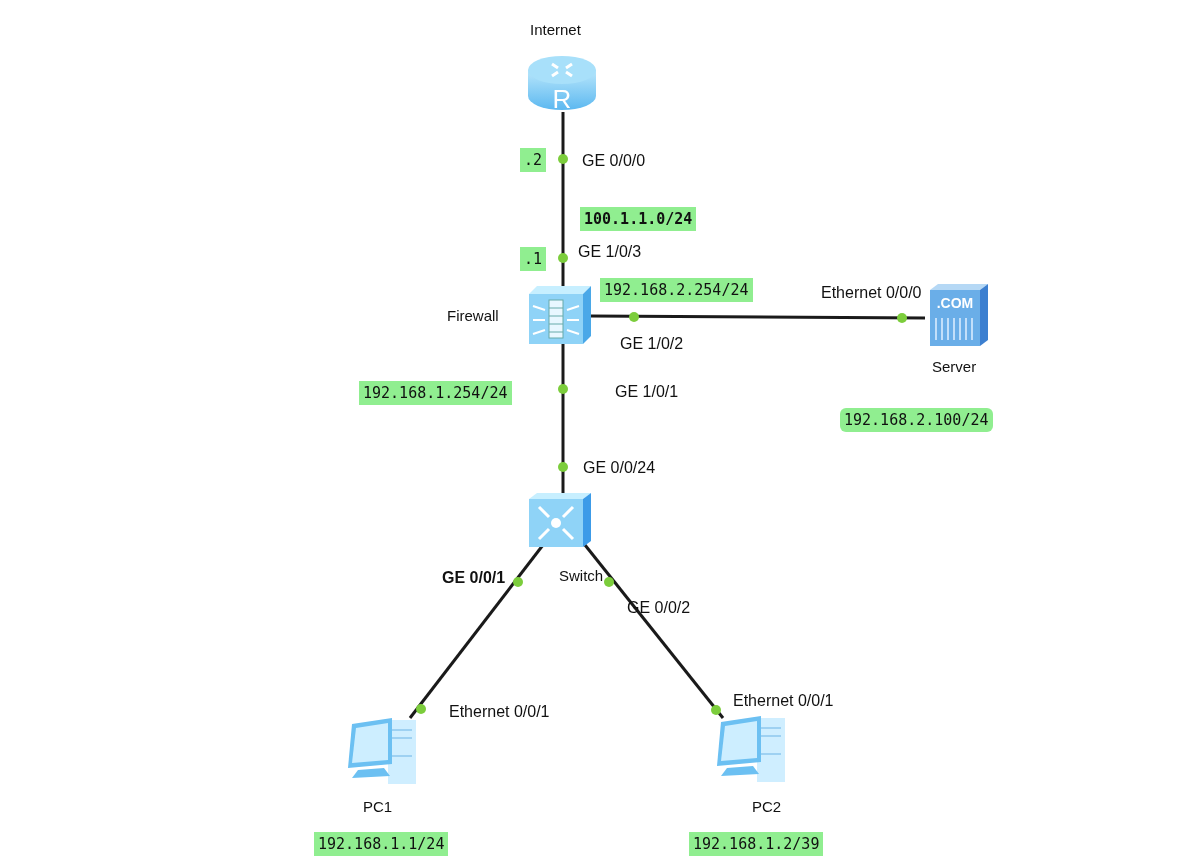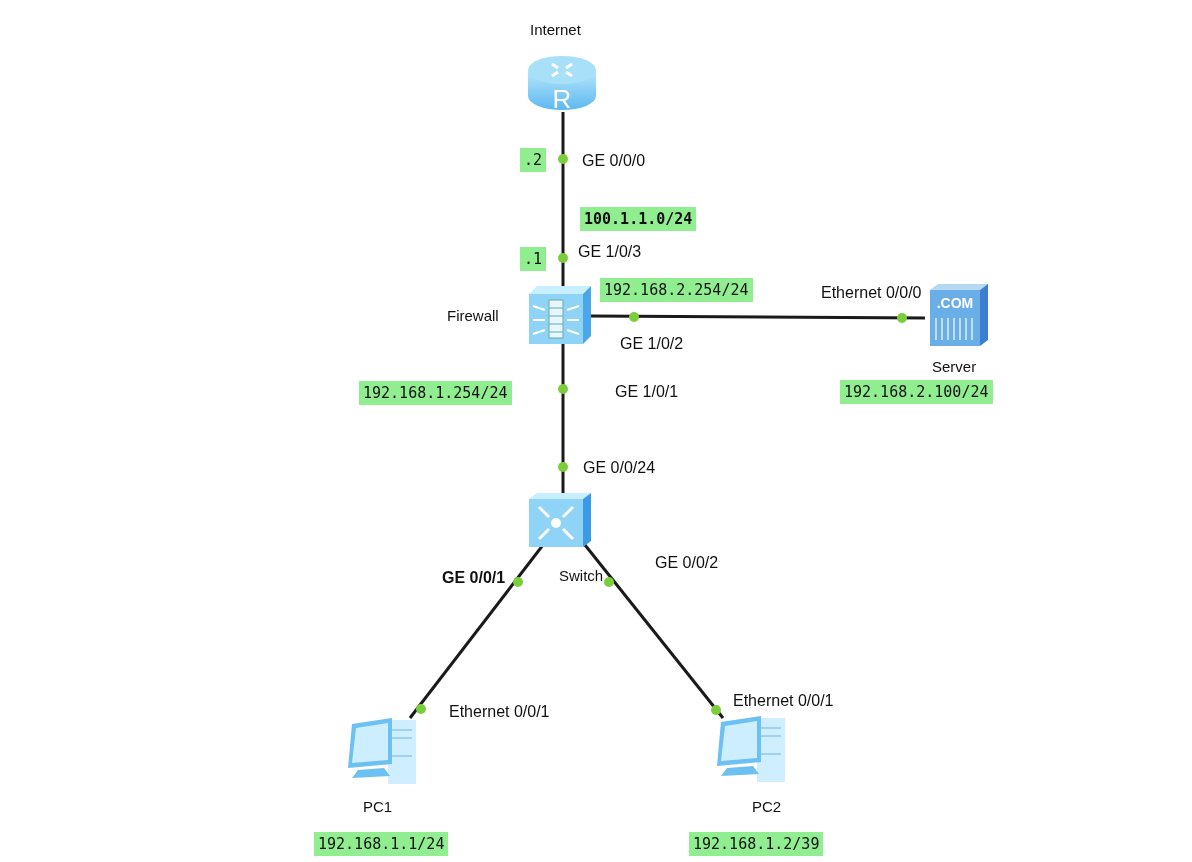--- a/index.html
+++ b/index.html
@@ -73,38 +73,38 @@
 <div class="dev" style="left:928px;top:282px;width:62px;height:66px;">
   <svg width="62" height="66">
     <polygon points="2,8 10,2 60,2 52,8" fill="#b5d8f5"></polygon>
     <polygon points="52,8 60,2 60,58 52,64" fill="#3c7fd0"></polygon>
     <rect x="2" y="8" width="50" height="56" fill="#6aaee8"></rect>
     <text x="27" y="26" text-anchor="middle" font-size="14" font-weight="bold" fill="#fff" font-family="Liberation Sans, sans-serif">.COM</text>
     <path d="M8 36 V58 M14 36 V58 M20 36 V58 M26 36 V58 M32 36 V58 M38 36 V58 M44 36 V58" stroke="#e0f0ff" stroke-width="1.5"></path>
   </svg>
 </div>
 <div class="dev-name" style="left:932px;top:358px;">Server</div>
-<div class="ip" style="left:840px;top:380px;">192.168.2.100/24</div>
+<div class="ip" style="left:840px;top:408px;border-radius:6px;">192.168.2.100/24</div>
 
 <div class="ip" style="left:359px;top:381px;">192.168.1.254/24</div>
 <div class="lbl" style="left:582px;top:383px;margin-left:33px;">GE 1/0/1</div>
 <div class="lbl" style="left:583px;top:459px;text-align:right;">GE 0/0/24</div>
 
 <div class="dev" style="left:527px;top:491px;width:66px;height:58px;">
   <svg width="66" height="58">
     <polygon points="2,8 10,2 64,2 56,8" fill="#c7efff"></polygon>
     <polygon points="56,8 64,2 64,50 56,56" fill="#3c9be8"></polygon>
     <rect x="2" y="8" width="54" height="48" fill="#8fd3f7"></rect>
     <circle cx="29" cy="32" r="5" fill="#fff"></circle>
     <path d="M12 16 L22 26 M46 16 L36 26 M12 48 L22 38 M46 48 L36 38" stroke="#fff" stroke-width="3"></path>
   </svg>
 </div>
 <div class="dev-name" style="left:535px;top:567px;margin-left:24px;">Switch</div>
 <div class="lbl" style="left:442px;top:569px;font-weight:bold;">GE 0/0/1</div>
-<div class="lbl" style="left:627px;top:554px;margin-left:28px;">GE 0/0/2</div>
+<div class="lbl" style="left:627px;top:599px;">GE 0/0/2</div>
 
 <div class="lbl" style="left:449px;top:703px;">Ethernet 0/0/1</div>
 <div class="dev" style="left:344px;top:716px;width:80px;height:72px;">
   <svg width="80" height="72">
     <rect x="44" y="4" width="28" height="64" fill="#cfeeff"></rect>
     <path d="M48 14 H68 M48 22 H68 M48 40 H68" stroke="#8fc8ee" stroke-width="1.5"></path>
     <polygon points="8,8 48,2 48,48 4,52" fill="#6cc0f2"></polygon>
     <polygon points="12,12 44,7 44,44 8,47" fill="#cdeeff"></polygon>
     <polygon points="14,54 40,52 46,60 8,62" fill="#6cc0f2"></polygon>
   </svg>

